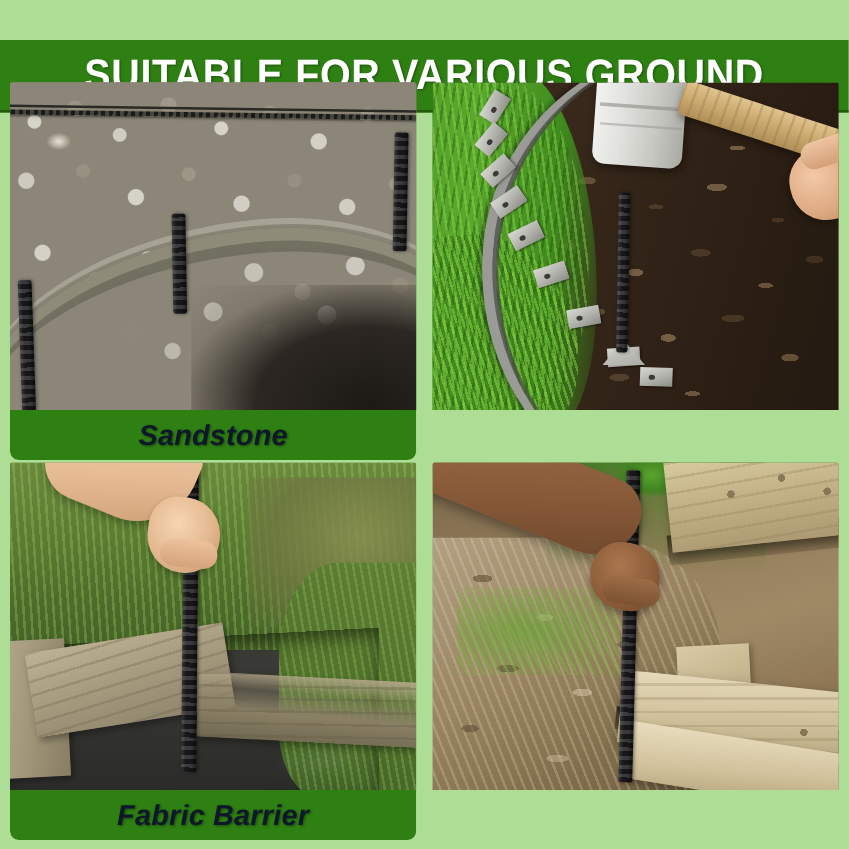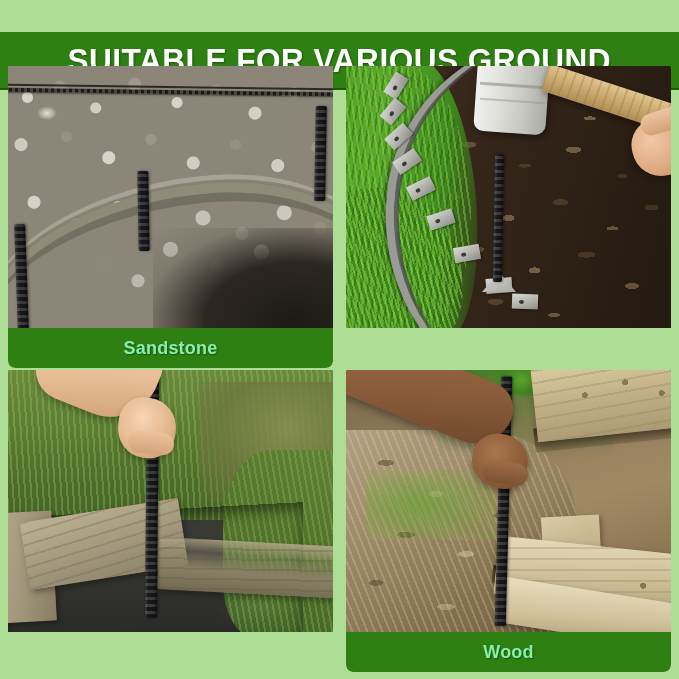--- a/index.html
+++ b/index.html
@@ -76,26 +76,27 @@
     position: relative;
     width: 325px;
     height: 40px;
     background: #2e8012;
     border-radius: 0 0 7px 7px;
     display: flex;
     align-items: center;
     justify-content: center;
   }
   .caption-text {
-    color: #86efac;
-    font-size: 18px;
+    color: #0f172a;
+    font-size: 23px;
     font-weight: bold;
     letter-spacing: 0.2px;
     text-shadow: 1px 1px 2px rgba(0,0,0,0.4);
     white-space: nowrap;
+    font-style: italic;
   }
 
   .layer { position: absolute; }
 
   
   .p1 {
     background:
       radial-gradient(ellipse 10px 7px at 12% 18%, #e6e2d8 0%, #b4ae9f 60%, #8c8678 100%),
       radial-gradient(ellipse 12px 8px at 34% 10%, #dedacf 0%, #aaa496 65%, #857f72 100%),
       radial-gradient(ellipse 11px 7px at 58% 22%, #eae6dc 0%, #b8b2a3 60%, #8b8577 100%),
@@ -608,20 +609,23 @@
         <div class="layer p3-beam1"></div>
         <div class="layer p3-beam2"></div>
         <div class="layer p3-beam2-grain"></div>
         <div class="layer p3-beam3"></div>
         <div class="layer p3-beam3-grain"></div>
         <div class="layer stake p3-stake"></div>
         <div class="layer p3-arm"></div>
         <div class="layer p3-hand"></div>
         <div class="layer p3-knuckle"></div>
       </div>
+      <div class="caption">
+        <span class="caption-text">Fabric Barrier</span>
+      </div>
     </div>
 
     <div class="card">
       <div class="photo p4">
         <div class="layer p4-dirt"></div>
         <div class="layer p4-mulchtex"></div>
         <div class="layer p4-grass-top"></div>
         <div class="layer p4-green"></div>
         <div class="layer p4-greenlow"></div>
         <div class="layer p4-plank1-shadow"></div>
@@ -630,19 +634,16 @@
         <div class="layer p4-blockA"></div>
         <div class="layer p4-planks-gap"></div>
         <div class="layer p4-plank2"></div>
         <div class="layer p4-plank2-grain"></div>
         <div class="layer p4-plank3"></div>
         <div class="layer stake p4-stake"></div>
         <div class="layer p4-arm"></div>
         <div class="layer p4-hand"></div>
         <div class="layer p4-fingers"></div>
       </div>
-      <div class="caption">
-        <span class="caption-text">Wood</span>
-      </div>
     </div>
 
   </div>
 </div>
 
 </body></html>

